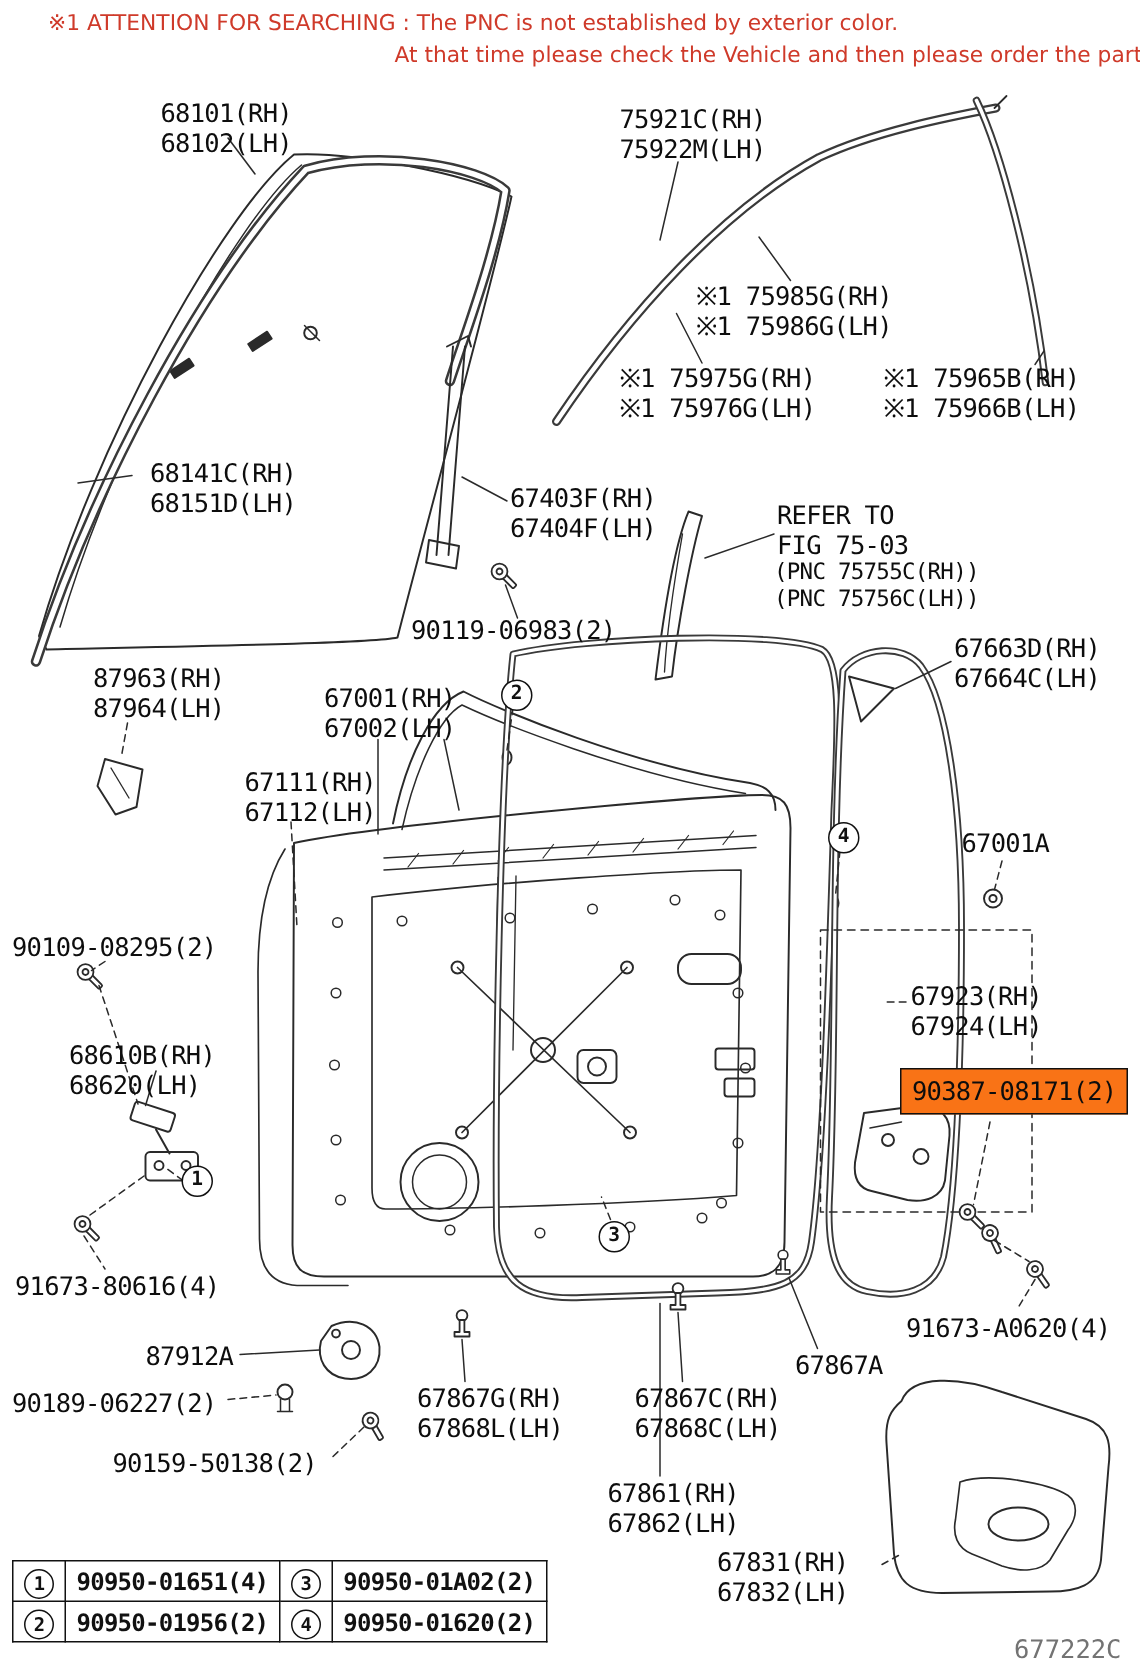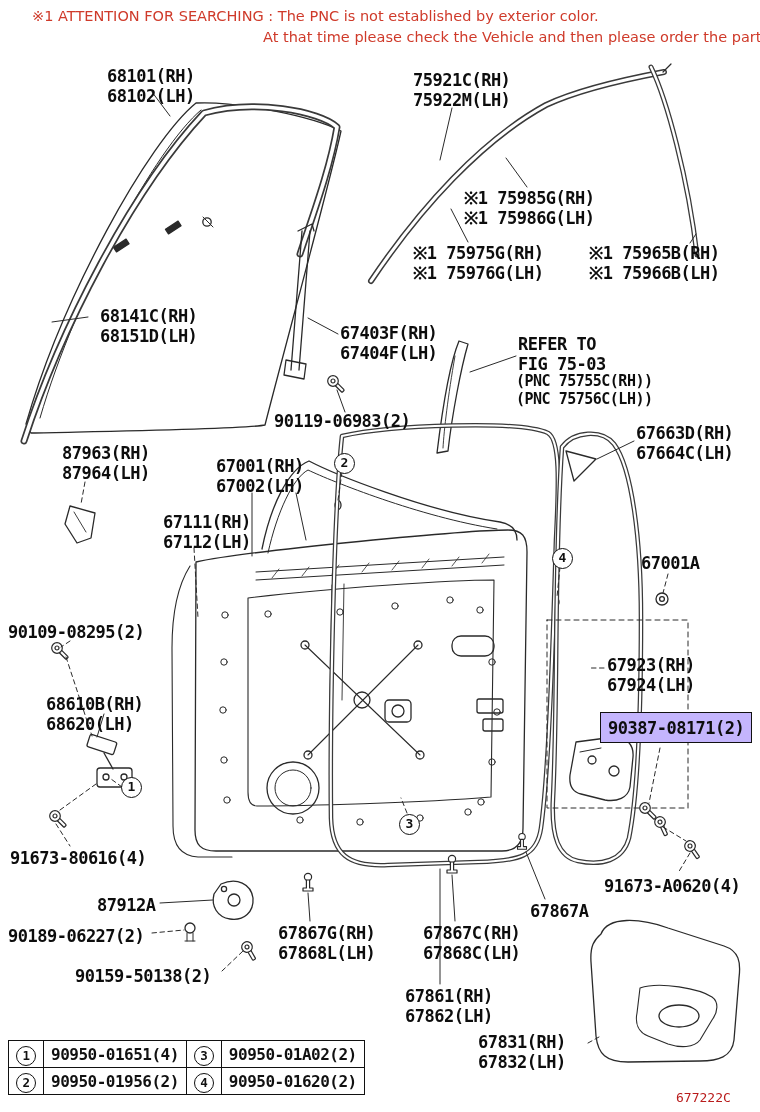--- a/index.html
+++ b/index.html
@@ -1,35 +1,35 @@
 <!DOCTYPE html>
 <html><head>
 <meta charset="utf-8">
 <style>
   html,body{margin:0;padding:0;background:#fff;}
   .page{position:relative;width:760px;height:1112px;background:#fff;overflow:hidden;
         font-family:"DejaVu Sans Mono",monospace;color:#111;}
   .art{position:absolute;left:0;top:0;}
-  .label{position:absolute;font-weight:bold;font-size:17px;line-height:1.18;
+  .label{position:absolute;font-weight:normal;font-size:17px;line-height:1.18;
          white-space:pre-line;color:#0d0d0d;letter-spacing:-0.5px;}
   .label.small{font-size:15px;line-height:1.2;}
-  .label.boxed{border:1.6px solid #111;background:#c4b5fd;padding:5px 7px 4px;}
+  .label.boxed{border:1.6px solid #111;background:#f97316;padding:5px 7px 4px;}
   .note{position:absolute;left:0;top:0;width:760px;color:#cf3a2a;
         font-family:"DejaVu Sans",sans-serif;font-size:14.5px;font-weight:400;}
   .note .l1{position:absolute;left:8px;top:8px;white-space:nowrap;margin-left:24px;}
   .note .l2{position:absolute;left:263px;top:29px;white-space:nowrap;}
   .callout{position:absolute;width:19px;height:19px;border:1.5px solid #111;border-radius:50%;
            background:#fff;font-size:13px;font-weight:bold;text-align:center;line-height:18px;}
   .parts-table{position:absolute;left:8px;top:1040px;border-collapse:collapse;background:#fff;}
   .parts-table td{border:1.5px solid #111;font-weight:bold;font-size:16px;height:24px;padding:1px 7px;
                   letter-spacing:-0.5px;white-space:nowrap;}
   .parts-table td.num{width:24px;text-align:center;padding:1px 5px;}
   .circ{display:inline-block;width:18px;height:18px;border:1.4px solid #111;border-radius:50%;
         font-size:12.5px;line-height:17px;text-align:center;vertical-align:-3px;font-weight:bold;}
-  .code{position:absolute;left:676px;top:1090px;font-size:13px;color:#b91c1c;letter-spacing:0;}
+  .code{position:absolute;left:676px;top:1090px;font-size:17px;color:#737373;letter-spacing:0;}
 </style>
 </head>
 <body>
 
 <div class="page">
 
   <svg class="art" width="760" height="1112" viewBox="0 0 760 1112" xmlns="http://www.w3.org/2000/svg">
     <defs>
       <g id="bolt" stroke="#2a2a2a" stroke-width="1.2" fill="#fff">
         <rect x="4" y="-1.7" width="10.5" height="3.4" rx="1" transform="rotate(45)"></rect>

